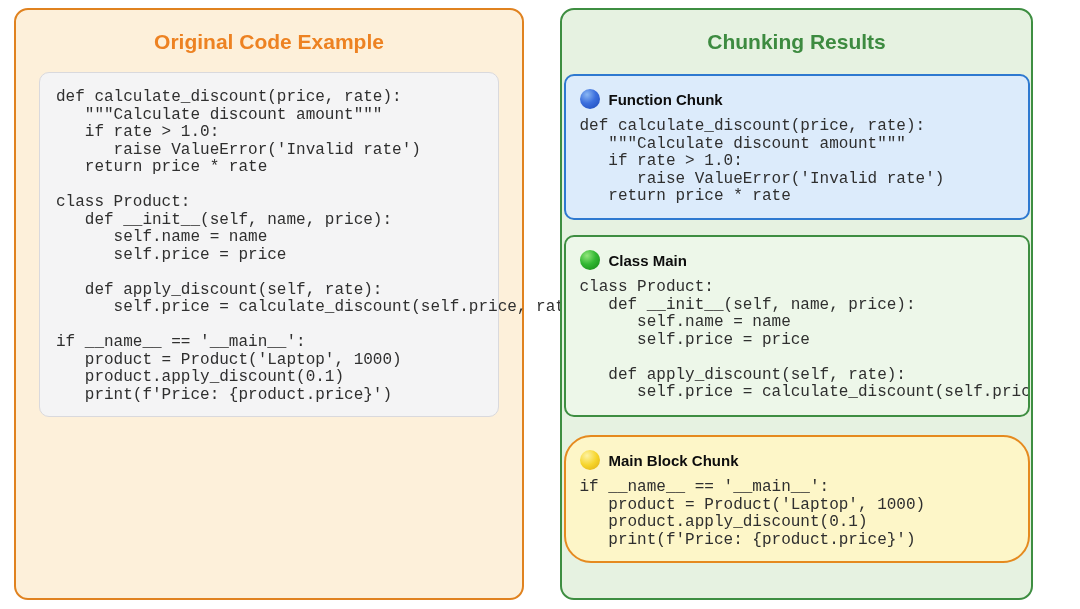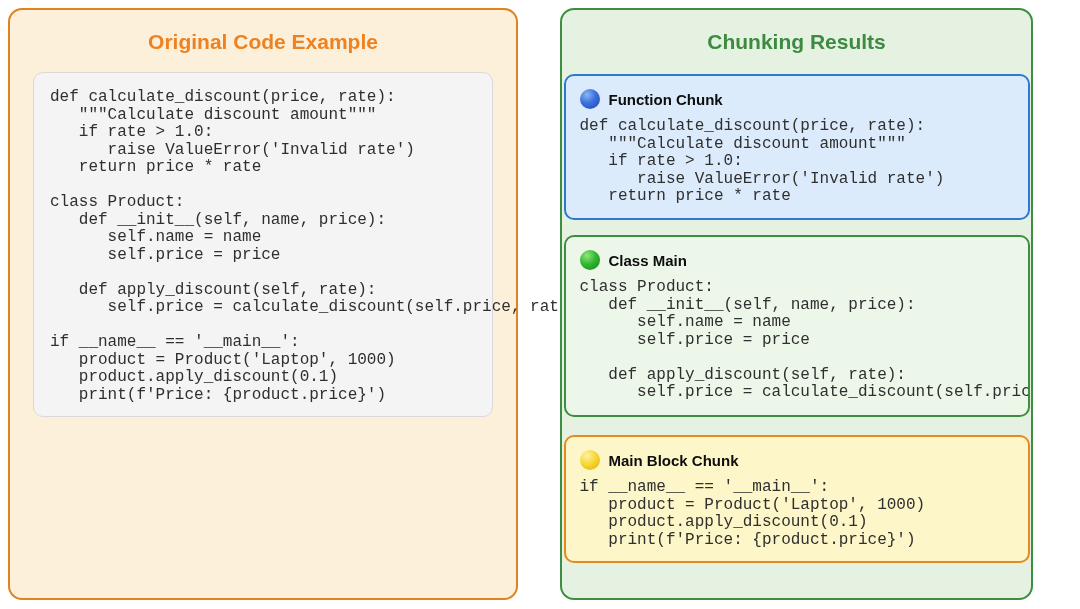--- a/index.html
+++ b/index.html
@@ -22,21 +22,21 @@
   *{margin:0;padding:0;box-sizing:border-box;}
   html,body{background:#ffffff;}
   body{
     width:1080px;height:609px;position:relative;overflow:hidden;
     font-family:"Liberation Sans",sans-serif;
   }
   .panel{
     position:absolute;top:8px;height:592px;border-radius:14px;border:2px solid;
   }
   .panel.left{
-    left:8px;width:510px;
+    left:14px;width:510px;
     background:var(--cream-bg);border-color:var(--orange-border);
   }
   .panel.right{
     left:560px;width:473px;
     background:var(--light-green-bg);border-color:var(--green-border);
   }
   .panel-title{
     margin-top:20px;text-align:center;
     font-size:21px;line-height:24px;font-weight:bold;
   }
@@ -59,21 +59,21 @@
   .chunk.function{
     margin:20px auto 0;height:146px;
     background:var(--light-blue-bg);border-color:var(--blue-border);
   }
   .chunk.class{
     margin:15px auto 0;height:182px;
     background:var(--class-chunk-bg);border-color:var(--green-border);
   }
   .chunk.main{
     margin:18px auto 12px;height:128px;
-    background:var(--light-yellow-bg);border-color:var(--yellow-border);
+    background:var(--light-yellow-bg);border-color:var(--yellow-border);border-radius:27px;
   }
   .chunk-header{
     display:flex;align-items:center;gap:9px;margin-bottom:9px;text-align:center;
   }
   .sphere{
     width:20px;height:20px;border-radius:50%;flex:0 0 auto;
   }
   .sphere.blue{
     background:radial-gradient(circle at 35% 28%, #8ab7f3 0%, #3c6fdd 45%, #1b47b8 100%);
   }

